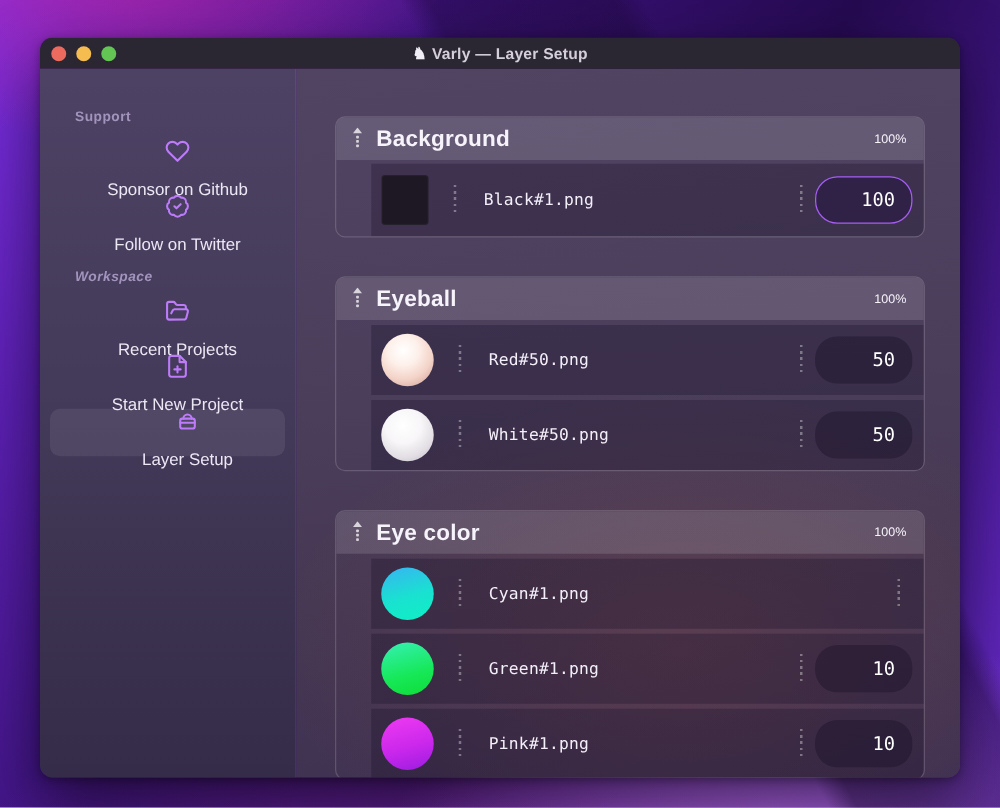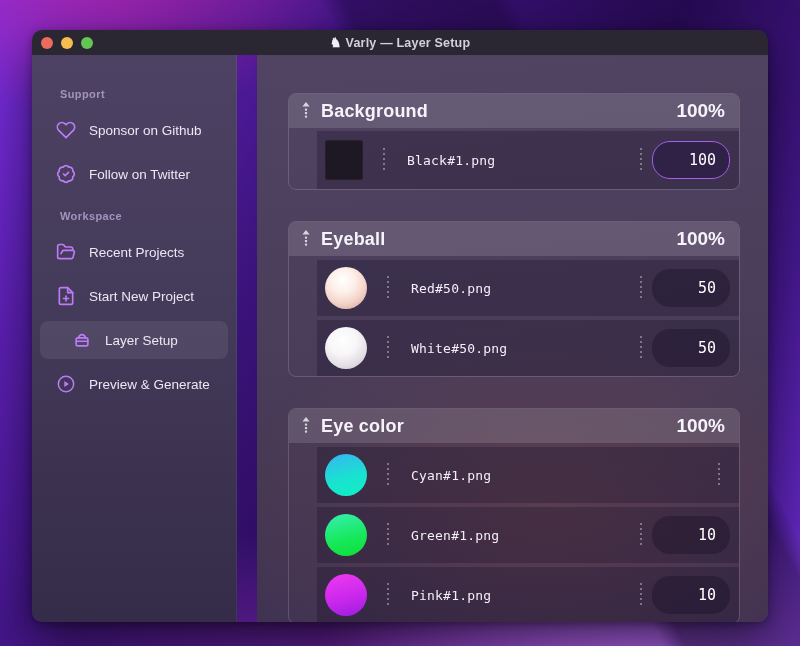--- a/index.html
+++ b/index.html
@@ -27,57 +27,57 @@
   }
   .lights{ display:flex; gap:8px; padding-left:9px; }
   .light{ width:12px; height:12px; border-radius:50%; }
   .title{
     position:absolute; left:0; right:0; text-align:center;
     font-size:12.5px; font-weight:700; color:#d4cfda; letter-spacing:.2px;
     pointer-events:none;
   }
   .title .appicon{ font-size:13px; margin-right:4px; color:#f2eef8; }
   
-  .appbody{ flex:1; display:flex; min-height:0;gap:20px; }
+  .appbody{ flex:1; display:flex; min-height:0; }
   .sidebar{
     width:205px; flex:0 0 205px;
     background:linear-gradient(180deg,#4d4263 0%,#443a59 45%,#352c49 100%);
     border-right:1px solid rgba(255,255,255,0.06);
     padding:32px 0 0 0;
   }
   .side-label{
     font-size:11px; font-weight:700; letter-spacing:.4px;
     color:#a294bd; padding-left:28px; height:14px; line-height:14px;
     margin-bottom:10px;
   }
-  .side-label.mt{ margin-top:16px; }
+  .side-label.mt{ margin-top:22px;font-style:italic; }
   .side-item{
     height:38px; margin:0 8px 6px 8px; border-radius:8px;
     display:flex; align-items:center; gap:13px; padding-left:16px;
-    color:#ece7f4; font-size:13.5px; cursor:default;
+    color:#ece7f4; font-size:13.5px; cursor:default;flex-direction:column;
   }
   .side-item.active{ background:rgba(255,255,255,0.08);padding-left:32px; }
   .side-item .icn{ width:20px; height:20px; color:#bd7bfa; display:flex; }
   .side-item .icn svg{ width:20px; height:20px; }
   
   .main{
     flex:1; min-width:0;
     background:
       radial-gradient(460px 300px at 58% 82%, rgba(170,85,70,0.22), transparent 70%),
       linear-gradient(175deg,#514463 0%,#4b3e5b 45%,#463853 70%,#3e3152 100%);
     padding:38px 28px 0 31px; overflow:hidden;
   }
   .group{ border:1px solid rgba(255,255,255,0.16); border-radius:8px; overflow:hidden; }
   .group + .group{ margin-top:31px; }
   .ghead{
     height:34px; background:rgba(255,255,255,0.13);
     display:flex; align-items:center; padding:0 14px 0 12px; gap:10px;
   }
   .gname{ font-size:18px; font-weight:700; color:#f6f3fa; letter-spacing:.2px; }
-  .gpct{ margin-left:auto; font-size:19px; font-weight:700; color:#f6f3fa; }
+  .gpct{ margin-left:auto; font-size:10px; font-weight:400; color:#f6f3fa; }
   .draggrip{ width:10px; height:18px; color:rgba(255,255,255,0.75); display:flex; }
   .row{
     height:56px; margin-top:4px; background:rgba(18,10,36,0.28);
     display:flex; align-items:center; padding:0 9px 0 8px;margin-left:28px;
   }
   .row.tall{ height:58px; margin-top:3px; }
   .thumb{ width:38px; height:40px; border-radius:3px; flex:0 0 38px; }
   .thumb.round{ width:42px; height:42px; border-radius:50%; flex-basis:42px; }
   .t-black{ background:#1d1824; border:1px solid rgba(255,255,255,0.04); }
   .t-sphere-red{ background:radial-gradient(circle at 42% 32%, #ffffff 0%, #fdf0ea 32%, #f3d3c8 62%, #d8a99f 88%, #c4958c 100%); }
@@ -201,28 +201,20 @@
       </div>
 
       <div class="side-item active">
         <span class="icn">
             <svg viewBox="0 0 24 24" fill="none" stroke="currentColor" stroke-width="2" stroke-linecap="round" stroke-linejoin="round">
               <use href="#i-layerbox"></use>
             </svg>
           </span>
         <span>Layer Setup</span>
       </div>
-      <div class="side-item">
-        <span class="icn">
-            <svg viewBox="0 0 24 24" fill="none" stroke="currentColor" stroke-width="1.8" stroke-linecap="round" stroke-linejoin="round">
-              <use href="#i-play"></use>
-            </svg>
-          </span>
-        <span>Preview &amp; Generate</span>
-      </div>
     </div>
 
     <div class="main">
 
       <div class="group">
         <div class="ghead">
           <span class="draggrip">
               <svg viewBox="0 0 10 18" width="10" height="18">
                 <use href="#i-grip"></use>
               </svg>

